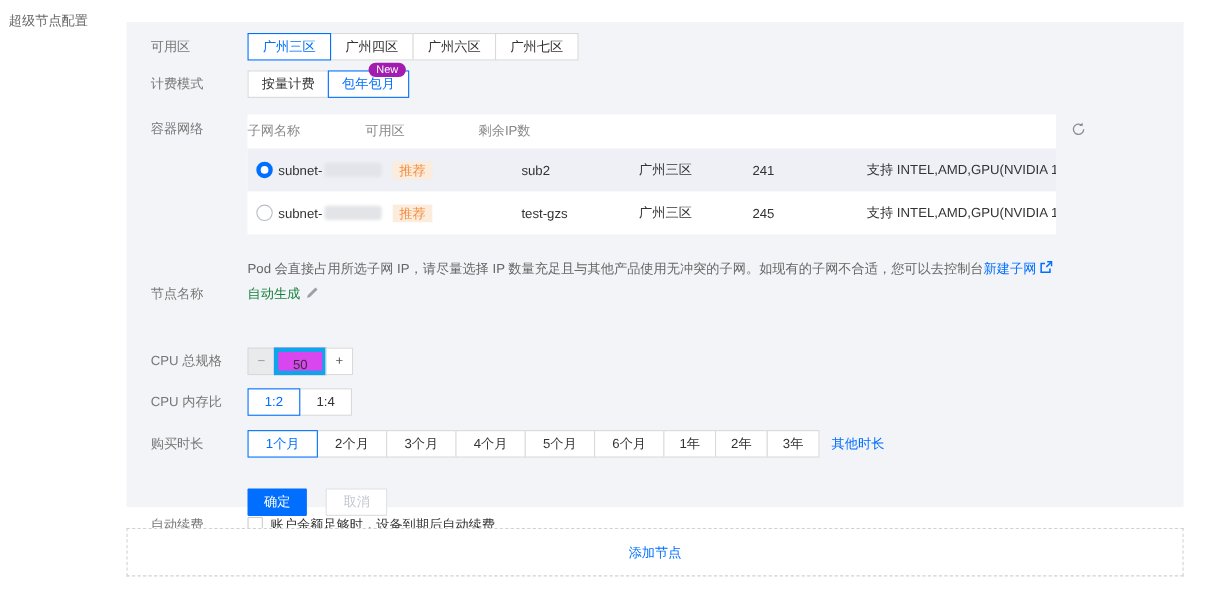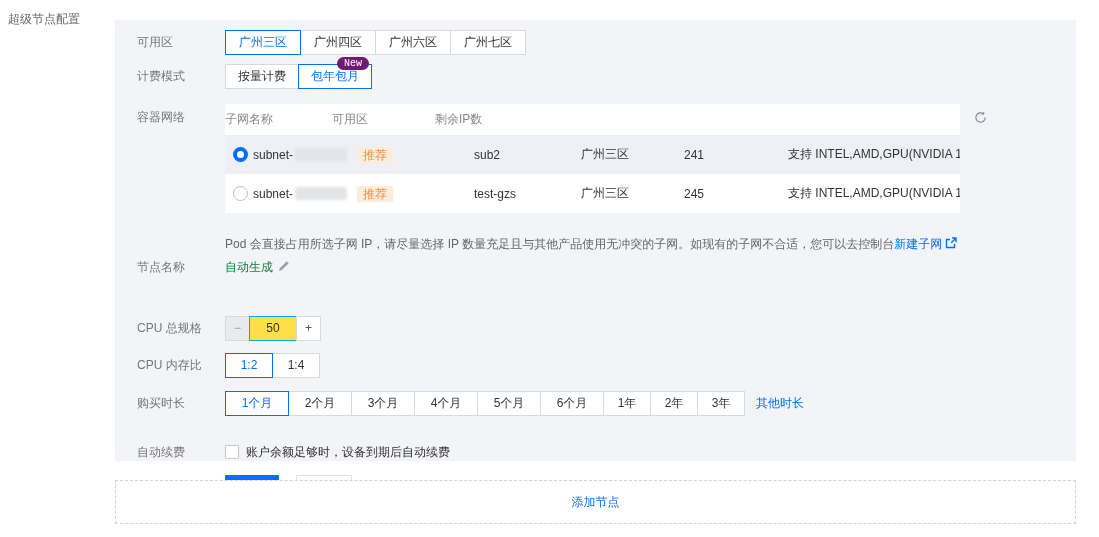--- a/index.html
+++ b/index.html
@@ -16,22 +16,22 @@
   .row-content { flex:1; min-width:0; position:relative; }
 
   
   .btn-group { display:flex; }
   .seg { position:relative; height:25px; line-height:23px; text-align:center; background:#fff;
          border:1px solid #d9d9d9; color:#333; margin-left:-1px; cursor:pointer; white-space:nowrap; }
   .seg:first-child { margin-left:0; }
   .seg.sel { border-color:#006eff; color:#006eff; z-index:2; }
   .w76 { width:76px; } .w74 { width:74px; } .w64 { width:64px; } .w48 { width:48px; }
 
-  .new-badge { position:absolute; top:-8px; right:2px; z-index:3; background:#701a75; color:#fff;
-               font-size:10px; line-height:13px; padding:0 7px; border-radius:8px;font-family:Liberation Mono, monospace; }
+  .new-badge { position:absolute; top:-8px; right:2px; z-index:3; background:#a21caf; color:#fff;
+               font-size:10px; line-height:13px; padding:0 7px; border-radius:8px; }
 
   
   .net-block { display:flex; align-items:flex-start; }
   .net-table { width:735px; background:#fff; }
   .t-head { display:flex; height:31px; align-items:center; color:#888; }
   .t-row { display:flex; height:39px; align-items:center; }
   .t-row.sel-row { background:#eef0f5; }
   .c1 { width:249px; flex:0 0 249px; display:flex; align-items:center; padding-left:8px; }
   .c1.hdr { padding-left:26px; }
   .c2 { width:107px; flex:0 0 107px; }
@@ -55,21 +55,21 @@
   
   .name-row .row-label { line-height:15px; }
   .node-name-val { color:#15803d; line-height:15px; display:inline-block; }
   .edit-icon { display:inline-block; margin-left:5px; cursor:pointer; line-height:0; vertical-align:-1px; }
 
   
   .stepper { display:flex; }
   .step-btn { width:25px; height:25px; line-height:23px; text-align:center; border:1px solid #d9d9d9; background:#fff; cursor:pointer; }
   .step-btn.minus { background:#e9eaec; color:#999; }
   .step-btn.plus { color:#555; margin-left:-1px; }
-  .step-input { width:48px; height:25px; line-height:23px; text-align:center; border:1px solid #0ea5e9; margin-left:-1px; background:#fde047; color:#333; }
+  .step-input { width:48px; height:25px; line-height:23px; text-align:center; border:4px solid #0ea5e9; margin-left:-1px; background:#d946ef; color:#333; }
 
   .duration-wrap { display:flex; align-items:center; }
   .more-link { margin-left:11px; line-height:25px; }
 
   
   .checkbox { width:14px; height:14px; border:1px solid #c6cbd2; background:#fff; border-radius:1px; flex:0 0 14px; margin-top:1px; cursor:pointer; }
   .renew-label { margin-left:7px; color:#333; line-height:16px; }
   .renew-row .row-content { display:flex; align-items:flex-start; }
 
   
@@ -216,33 +216,33 @@
             <div class="seg w64">6个月</div>
             <div class="seg w48">1年</div>
             <div class="seg w48">2年</div>
             <div class="seg w48">3年</div>
           </div>
           <a class="link more-link">其他时长</a>
         </div>
       </div>
     </div>
 
+    <div class="form-row">
+      <div class="row-label"></div>
+      <div class="row-content">
+        <span class="btn btn-primary">确定</span>
+        <span class="btn btn-plain">取消</span>
+      </div>
+    </div>
+
     <div class="form-row mb15 renew-row">
       <div class="row-label" style="line-height:16px;">自动续费</div>
       <div class="row-content">
         <span class="checkbox"></span>
         <span class="renew-label">账户余额足够时，设备到期后自动续费</span>
       </div>
     </div>
 
-    <div class="form-row">
-      <div class="row-label"></div>
-      <div class="row-content">
-        <span class="btn btn-primary">确定</span>
-        <span class="btn btn-plain">取消</span>
-      </div>
-    </div>
-
   </div>
 
   <div class="add-node">添加节点</div>
 
 </div>
 
 </body></html>

